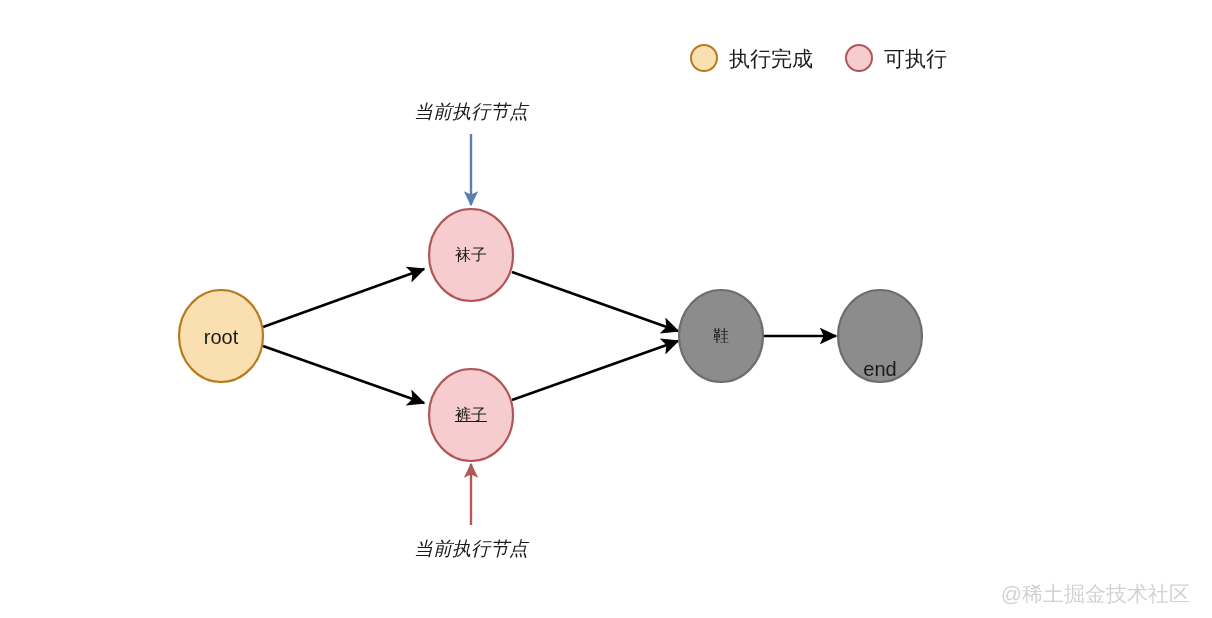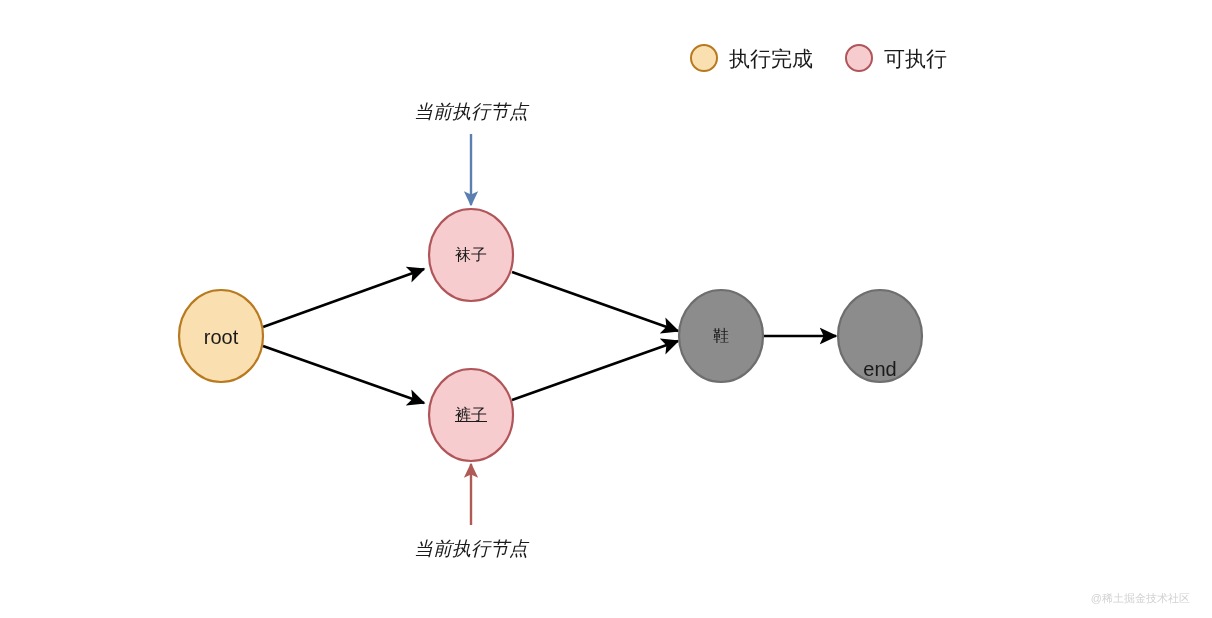--- a/index.html
+++ b/index.html
@@ -73,21 +73,21 @@
     white-space: nowrap;
     line-height: 1;
     font-style: italic;
   }
 
   
   .watermark {
     position: absolute;
     right: 22px;
     bottom: 14px;
-    font-size: 11px;
+    font-size: 21px;
     color: #d2d2d2;
     white-space: nowrap;
     line-height: 1;
   }
 </style>
 </head>
 <body>
 
 <svg id="canvas" viewBox="0 0 1212 618">
   <defs>

